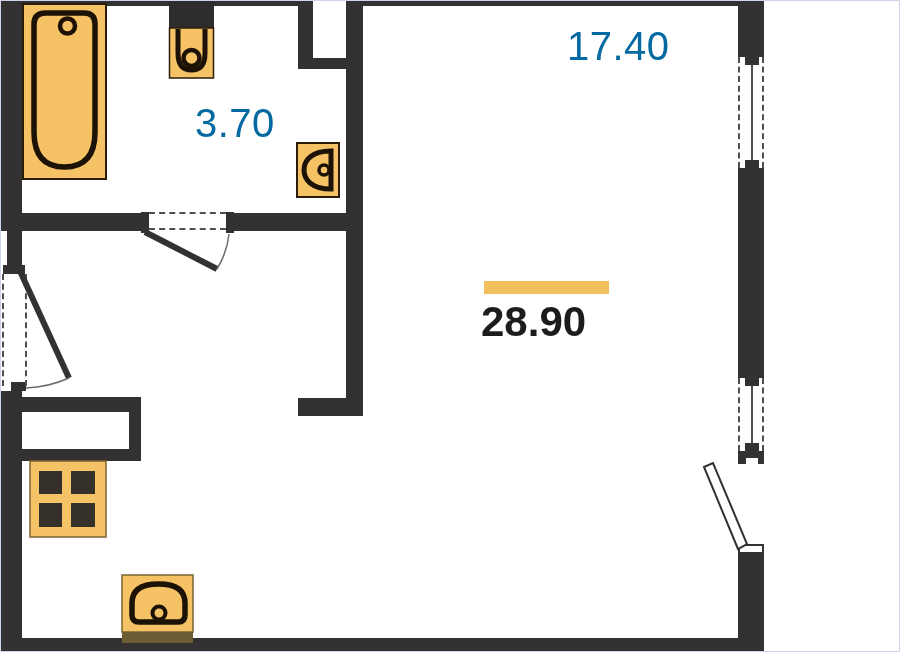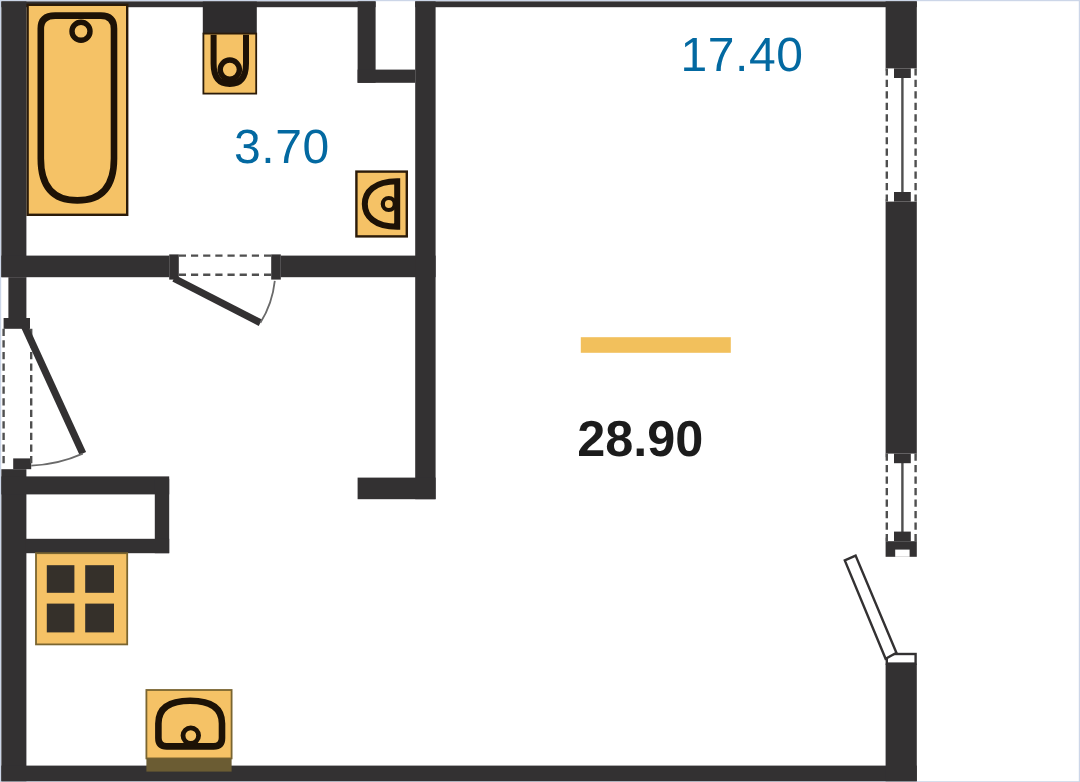--- a/index.html
+++ b/index.html
@@ -130,16 +130,16 @@
       <polygon points="703,466 712,462 746,543 737,548" fill="#ffffff" stroke="#333132" stroke-width="2"></polygon>
     </g>
   </svg>
 
   <div class="arealabel" style="left:150px;top:102px;margin-left:44px;">3.70</div>
 
   <div class="arealabel" style="left:566px;top:25px;">17.40</div>
 
 
   <div class="highlight-bar"></div>
-  <div class="arealabel main" style="left:480px;top:300px;margin-top:44px;">28.90</div>
+  <div class="arealabel main" style="left:480px;top:300px;">28.90</div>
 
 
 </div>
 
 </body></html>

